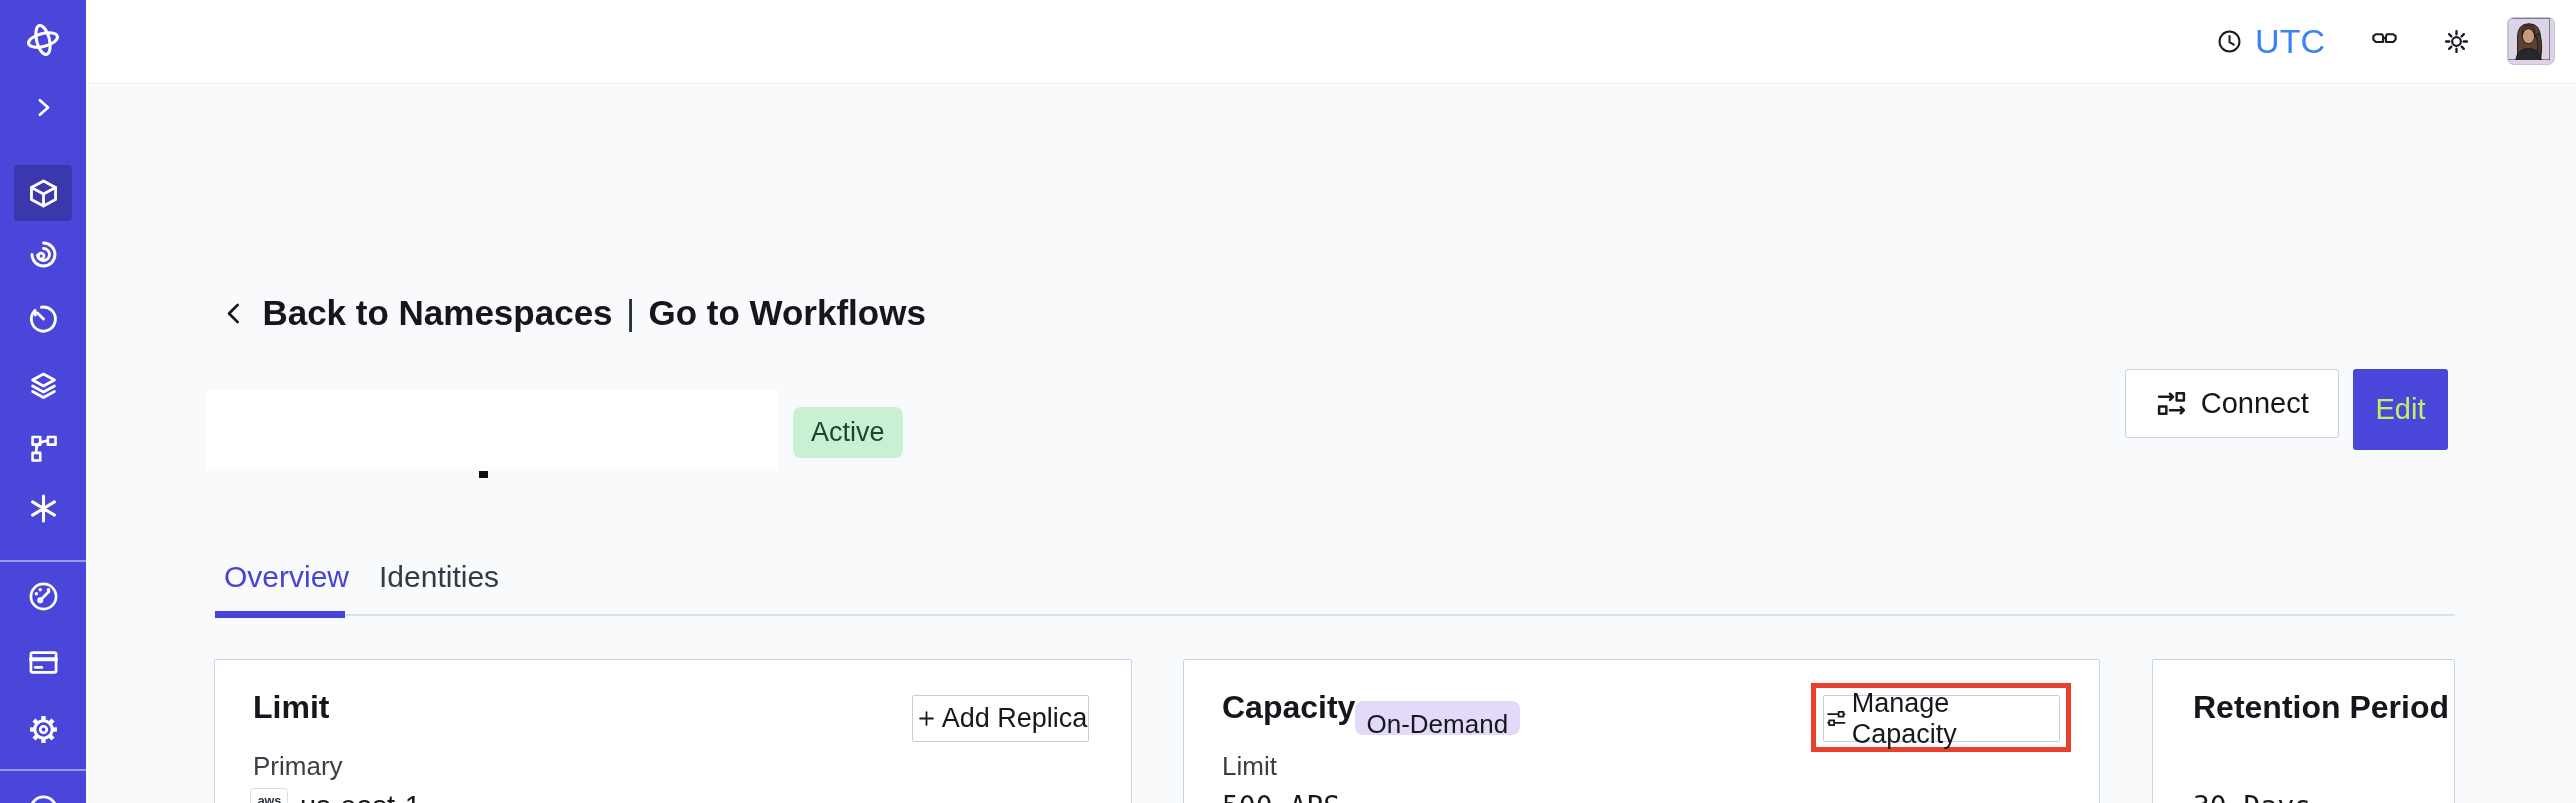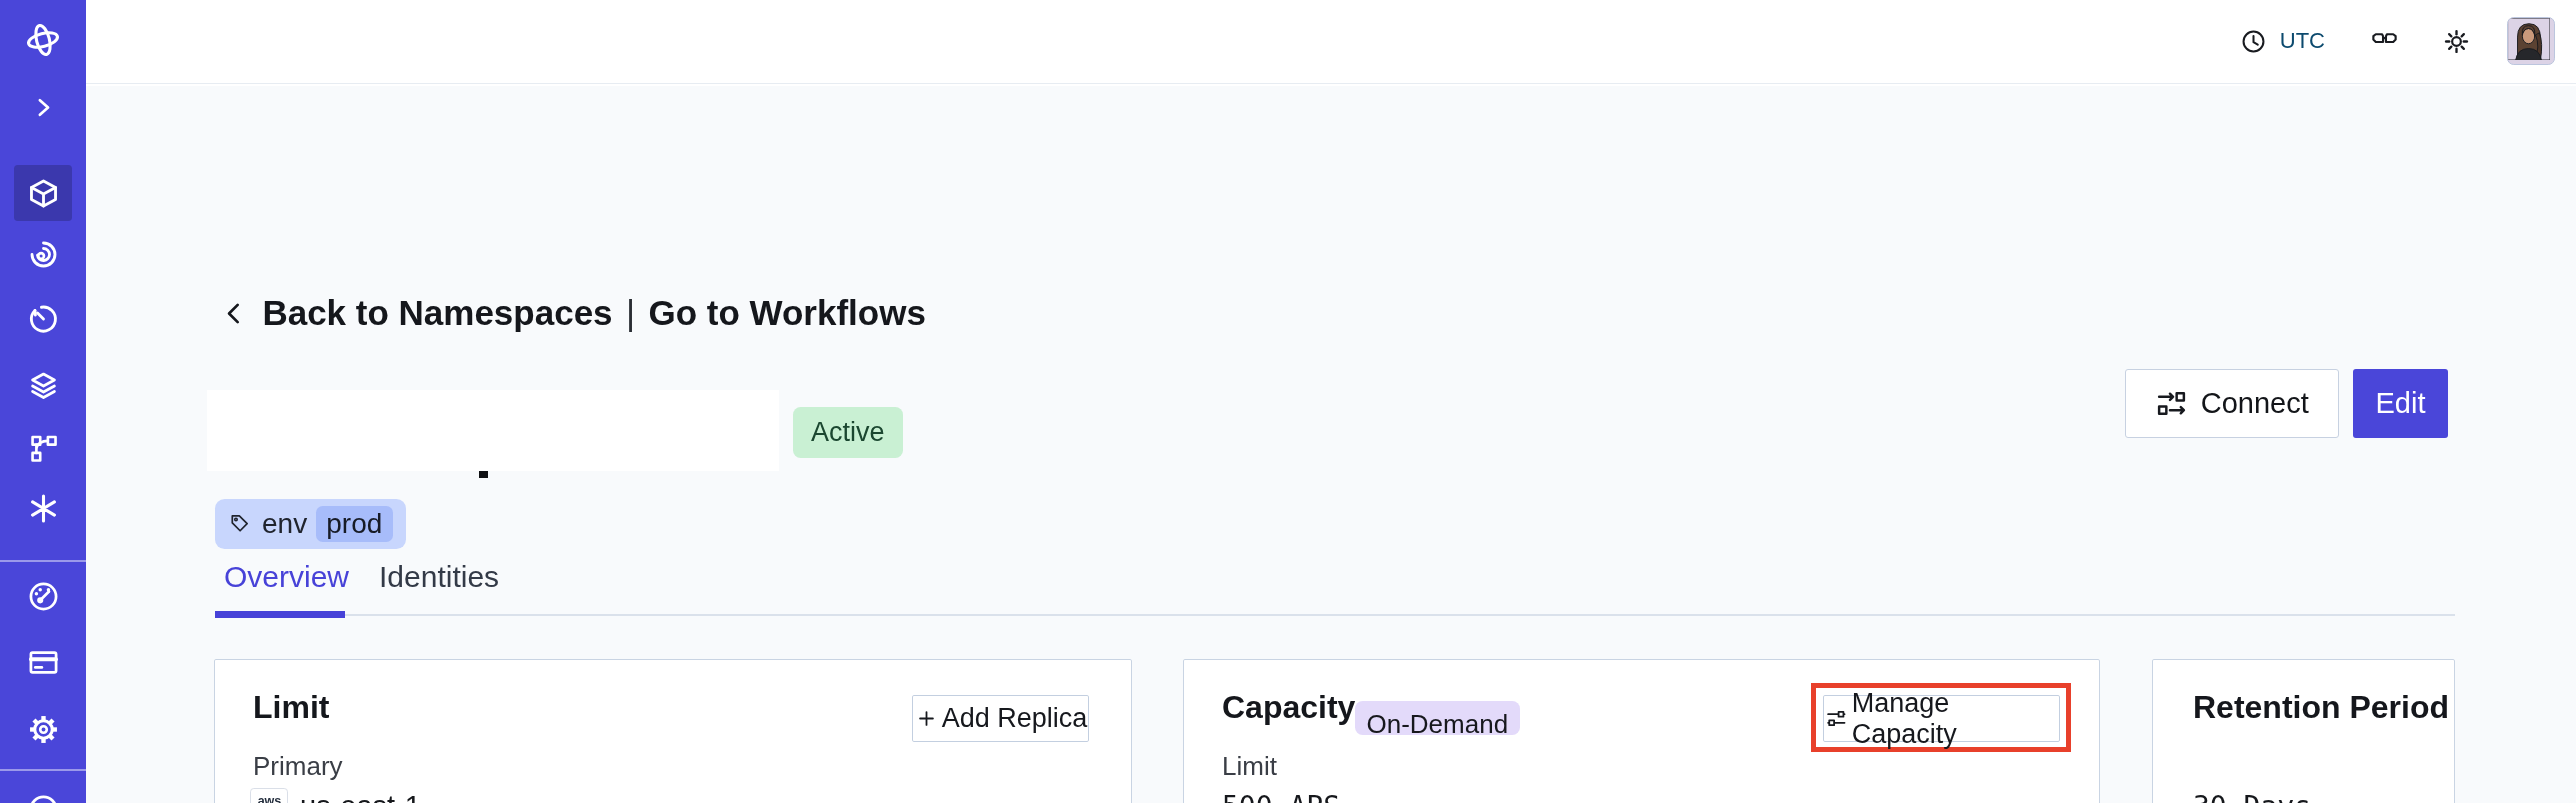--- a/index.html
+++ b/index.html
@@ -11,39 +11,39 @@
   
   #sidebar{left:0;top:0;width:86px;height:804px;background:#4A46D9;}
   .side-item{position:absolute;left:0;width:86px;display:flex;justify-content:center;align-items:center;cursor:pointer;}
   .side-item svg{stroke:#ffffff;fill:none;stroke-linecap:round;stroke-linejoin:round;}
   .active-tile{position:absolute;left:14.4px;top:165px;width:58px;height:56px;background:#3B38AD;border-radius:3.8px;}
   .side-divider{position:absolute;left:0;width:86px;height:1.9px;background:rgba(255,255,255,.45);}
   
   #topbar{left:86px;top:0;width:2490px;height:84px;background:#ffffff;border-bottom:1.9px solid #E7ECF2;box-sizing:border-box;}
   #topbar-controls{position:absolute;right:21px;top:0;height:82px;display:flex;align-items:center;}
   #topbar-controls svg{stroke:#191B20;fill:none;stroke-linecap:round;stroke-linejoin:round;}
-  .tz-label{font-size:22px;margin-left:12.5px;color:#0c4a6e;}
+  .tz-label{font-size:34px;margin-left:12.5px;color:#3b82f6;}
   .tb-icon{cursor:pointer;display:flex;align-items:center;}
   #avatar{width:46px;height:46px;border:1.9px solid #BCC6DE;border-radius:6.7px;margin-left:36px;overflow:hidden;cursor:pointer;background:#DCD3E6;}
   
   #content{left:86px;top:86px;width:2490px;height:717px;background:#F8FAFC;}
   
   #breadcrumb{left:134px;top:205px;height:44px;display:flex;align-items:center;gap:13.4px;font-size:35px;font-weight:500;color:#15171C;}
   #breadcrumb svg{stroke:#15171C;fill:none;stroke-linecap:round;stroke-linejoin:round;}
   .crumb{cursor:pointer;font-weight:bold;}
   .crumb-sep{font-weight:400;color:#2A2D33;}
   
   #redact-box{left:121px;top:304px;width:572px;height:81px;background:#ffffff;}
   #redact-dot{left:393px;top:385px;width:8.6px;height:6.7px;background:#101114;}
   #status-badge{left:707px;top:321px;height:51px;display:flex;align-items:center;padding:0 18px;background:#C9F0D3;color:#1B4730;border-radius:7.7px;font-size:27px;font-weight:500;}
   
   .btn{display:flex;align-items:center;justify-content:center;cursor:pointer;box-sizing:border-box;}
   #connect-btn{left:2039px;top:283px;width:214px;height:69px;background:#fff;border:1.9px solid #C7D1E1;border-radius:3px;font-size:29px;gap:12.5px;color:#131519;}
   #connect-btn svg,#manage-capacity-btn svg,#add-replica-btn svg{stroke:#17191E;fill:none;stroke-linecap:round;stroke-linejoin:round;}
-  #edit-btn{left:2267px;top:283px;width:95px;height:69px;background:#4A46D9;color:#ffffff;font-size:29px;border-radius:2.9px;}
+  #edit-btn{left:2267px;top:283px;width:95px;height:81px;background:#4A46D9;color:#bef264;font-size:29px;border-radius:2.9px;}
   
   #tag-pill{left:129px;top:413px;height:50px;display:flex;align-items:center;gap:8.6px;background:#C8D6FD;border-radius:9.6px;padding:0 13.4px;font-size:28px;color:#20242E;}
   #tag-pill svg{stroke:#20242E;fill:none;stroke-linecap:round;stroke-linejoin:round;}
   #tag-value-chip{background:#A7BCFA;border-radius:6.7px;padding:1.9px 10.5px;color:#171B26;}
   
   .tab{position:absolute;top:474px;font-size:30px;font-weight:500;cursor:pointer;}
   #tab-overview{left:138px;color:#4742D8;}
   #tab-identities{left:293px;color:#333A47;}
   #tab-underline{left:129px;top:525px;width:130px;height:6.7px;background:#4742D8;z-index:2;}
   #tab-baseline{left:129px;top:528px;width:2240px;height:1.9px;background:#DAE1EB;}
@@ -298,27 +298,20 @@
   <div id="status-badge" class="abs">Active</div>
 
   <div id="connect-btn" class="abs btn">
     <svg width="33" height="33" viewBox="0 0 34 34">
         <use href="#i-connect"></use>
       </svg>
     <span>Connect</span>
   </div>
   <div id="edit-btn" class="abs btn">Edit</div>
 
-  <div id="tag-pill" class="abs">
-    <svg width="25" height="25" viewBox="0 0 26 26">
-        <use href="#i-tag"></use>
-      </svg>
-    <span>env</span>
-    <span id="tag-value-chip">prod</span>
-  </div>
 
   <span class="tab" id="tab-overview">Overview</span>
   <span class="tab" id="tab-identities">Identities</span>
   <div id="tab-baseline" class="abs"></div>
   <div id="tab-underline" class="abs"></div>
 
   <div id="region-card" class="card">
     <div class="card-title" style="left:38px;top:29px;">Limit</div>
     <div id="add-replica-btn" class="btn card-btn">
       <svg width="25" height="25" viewBox="0 0 25.125 26">

